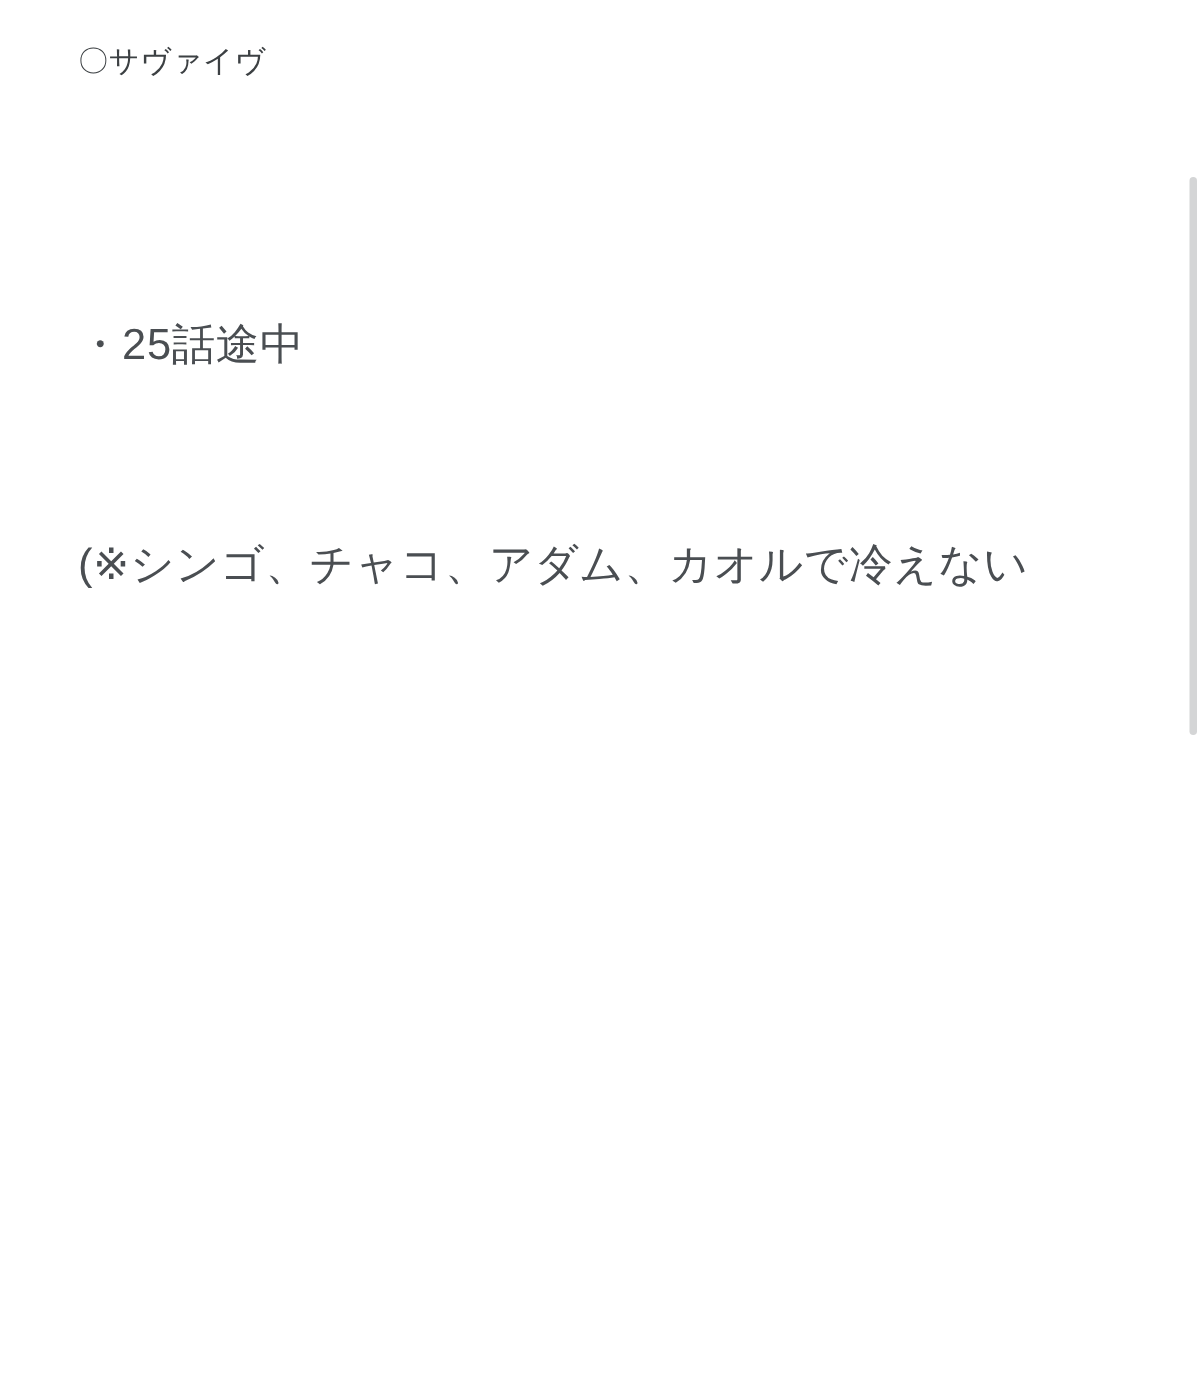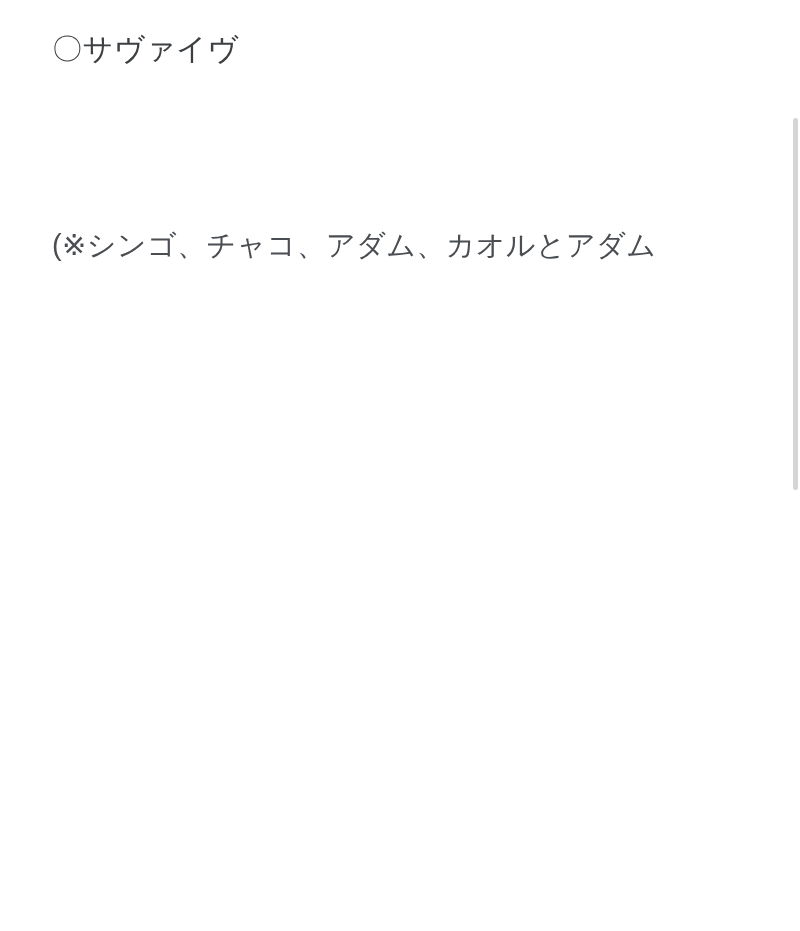--- a/index.html
+++ b/index.html
@@ -23,21 +23,21 @@
     padding: 0;
     box-sizing: border-box;
   }
 
   .content {
     padding: 18px 60px 0 52px;
     box-sizing: border-box;
   }
 
   .doc-title {
-    font-size: 30px;
+    font-size: 20px;
     line-height: 1.5;
     color: #3c4043;
     letter-spacing: 0.5px;
     margin: 0;
     padding-top: 8px;
     white-space: pre-wrap;
   }
 
   .spacer {
     height: 52px;
@@ -81,21 +81,22 @@
 
 <div class="page">
 
   <div class="content">
 
     <div class="doc-title">〇サヴァイヴ</div>
 
     <div class="spacer"></div>
 
     <div class="body-block">
-      <span class="line">(※シンゴ、チャコ、アダム、カオルとアダム</span>
+      <span class="line">・25話途中</span>
+      <span class="line">(※シンゴ、チャコ、アダム、カオルで冷えない</span>
       
       
       
       
       
       
       
       
       
       

